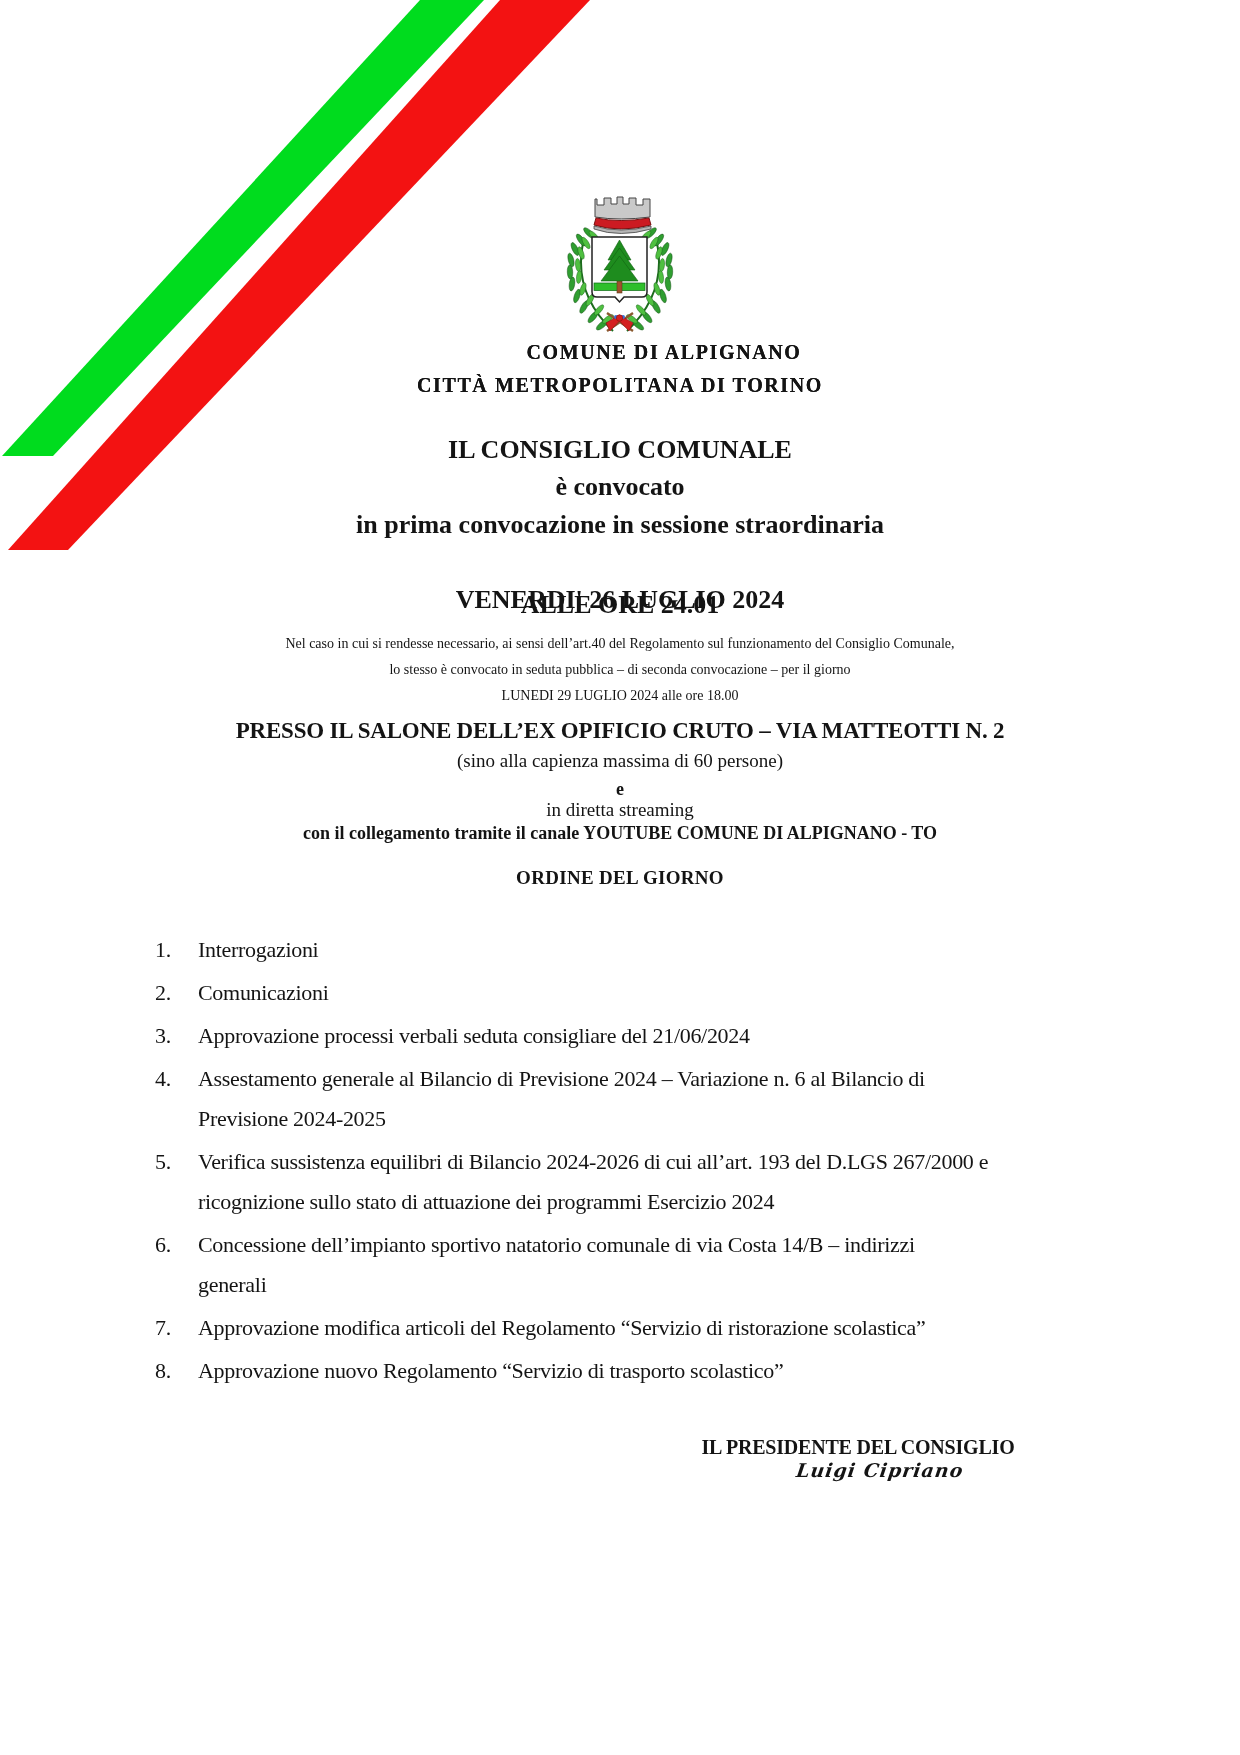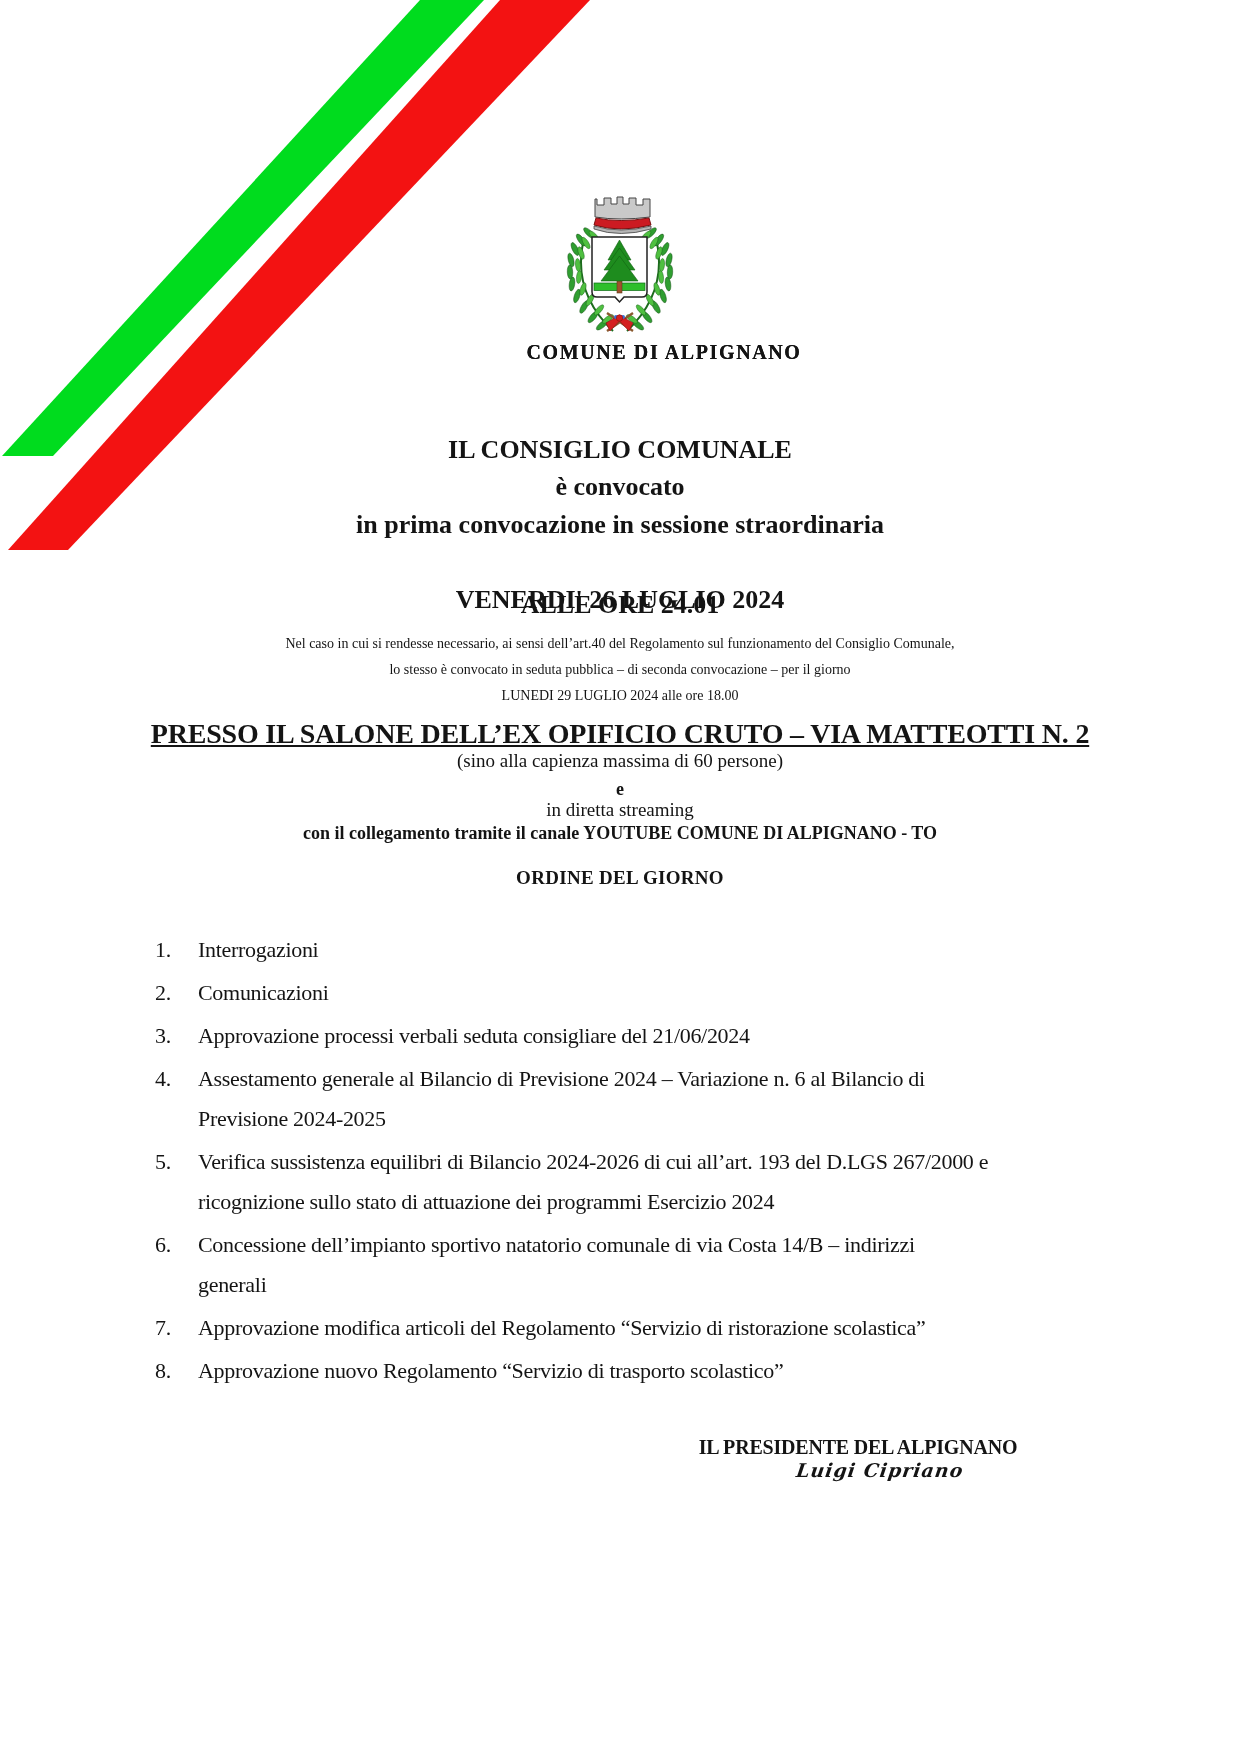--- a/index.html
+++ b/index.html
@@ -12,21 +12,21 @@
     color:#141414;
   }
   .abs{position:absolute;left:0;width:1240px;text-align:center;}
   .ornate{
     font-weight:bold;
     font-size:20px;
     letter-spacing:1.6px;
     text-shadow:0 0 0.4px #000;
   }
   .bold-line{font-weight:bold;font-size:26px;}
-  .venue-line{font-weight:bold;font-size:28px;letter-spacing:-0.2px;text-decoration:underline;}
+  .venue-line{font-weight:bold;font-size:23px;letter-spacing:-0.2px;}
   .para{
     font-size:14px;line-height:26px;
     white-space:pre-line;
   }
   .capacity{font-size:19px;}
   .small-bold{font-weight:bold;font-size:18px;}
   .streaming{font-weight:normal;font-size:19px;}
   .agenda-title{font-weight:bold;font-size:19px;letter-spacing:0.3px;}
   .agenda{
     position:absolute;left:155px;top:930px;width:1010px;
@@ -115,20 +115,21 @@
     <g>
       <polygon stroke="#8A0F0F" stroke-width="0.6" points="64.5,122 51,130 55,138 64.5,128" fill="#D42020"></polygon>
       <polygon stroke="#8A0F0F" stroke-width="0.6" points="64.5,122 78,130 74,138 64.5,128" fill="#D42020"></polygon>
       <circle cx="61" cy="124" r="2" fill="#3B6FD4"></circle>
       <circle cx="68" cy="124" r="2" fill="#3B6FD4"></circle>
       <circle cx="64.5" cy="125" r="3.2" stroke="#8A0F0F" stroke-width="0.6" fill="#D42020"></circle>
     </g>
   </svg>
 
   <div class="abs ornate" style="top:341px;padding-left:44px;">COMUNE DI ALPIGNANO</div>
+  <div class="abs ornate" style="top:374px;">CITTÀ METROPOLITANA DI TORINO</div>
 
   <div class="abs bold-line" style="top:435px;">IL CONSIGLIO COMUNALE</div>
   <div class="abs bold-line" style="top:472px;">è convocato</div>
   <div class="abs bold-line" style="top:510px;">in prima convocazione in sessione straordinaria</div>
   <div class="abs bold-line" style="top:549px;margin-top:36px;">VENERDI' 26 LUGLIO 2024</div>
   <div class="abs bold-line" style="top:590px;">ALLE ORE 24.01</div>
 
   <div class="abs para" style="top:631px;">Nel caso in cui si rendesse necessario, ai sensi dell’art.40 del Regolamento sul funzionamento del Consiglio Comunale,
 lo stesso è convocato in seduta pubblica – di seconda convocazione – per il giorno
 LUNEDI 29 LUGLIO 2024 alle ore 18.00</div>
@@ -172,16 +173,16 @@
     <div class="agenda-row">
       <span class="agenda-num">7.</span>
       <div class="agenda-text">Approvazione modifica articoli del Regolamento “Servizio di ristorazione scolastica”</div>
     </div>
     <div class="agenda-row">
       <span class="agenda-num">8.</span>
       <div class="agenda-text">Approvazione nuovo Regolamento “Servizio di trasporto scolastico”</div>
     </div>
   </div>
 
-  <div class="president">IL PRESIDENTE DEL ALPIGNANO</div>
+  <div class="president">IL PRESIDENTE DEL CONSIGLIO</div>
   <div class="signature">Luigi Cipriano</div>
 
 </div>
 
 </body></html>

